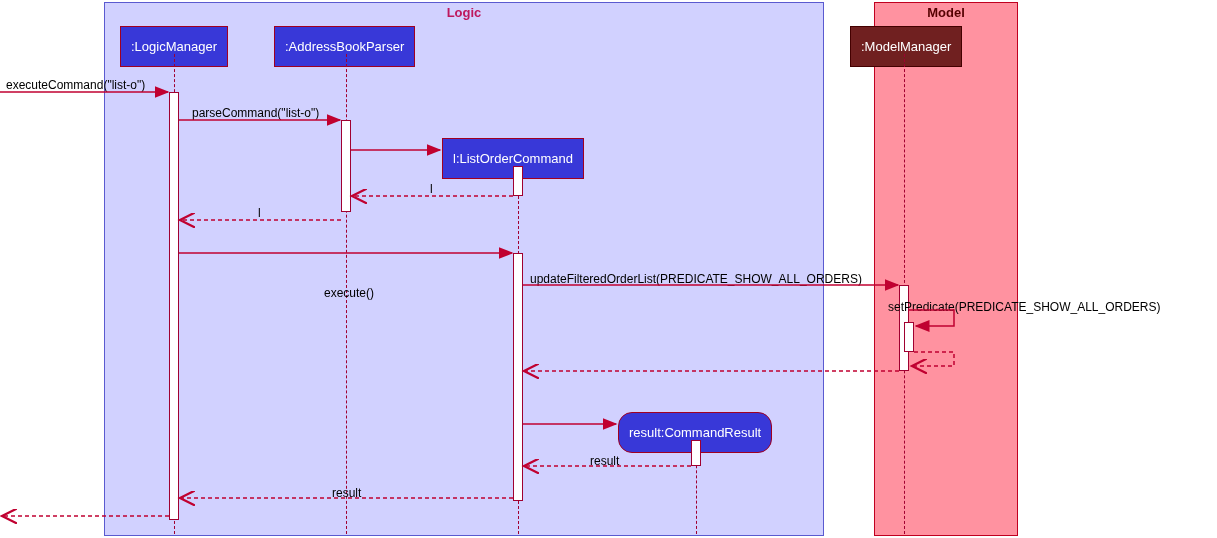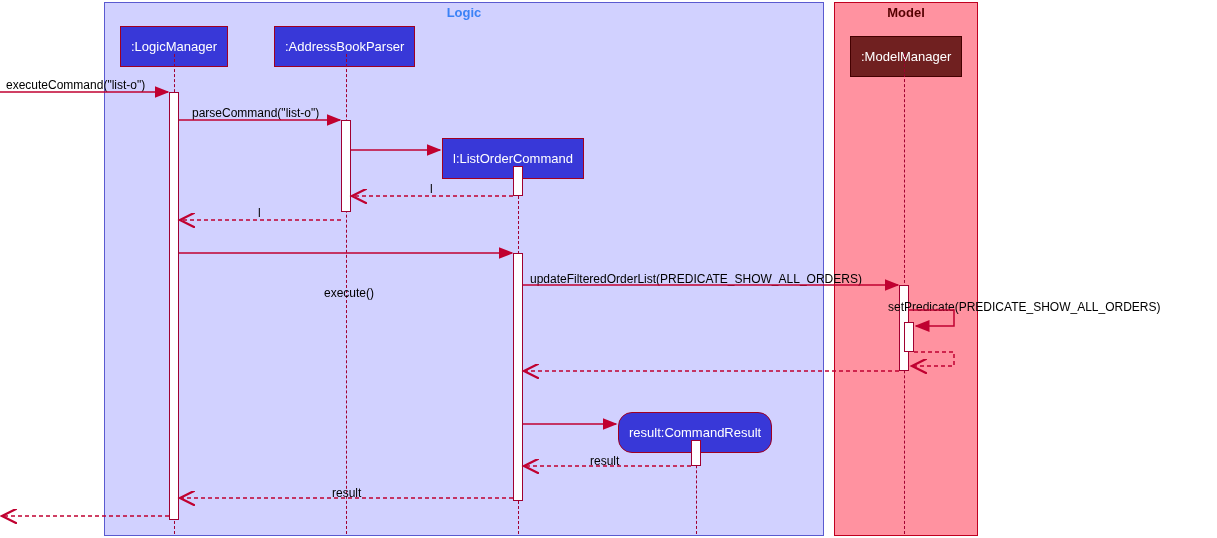--- a/index.html
+++ b/index.html
@@ -21,37 +21,38 @@
     top: 2px;
     left: 50%;
     transform: translateX(-50%);
     font-weight: bold;
     font-size: 13px;
   }
   .frame-logic {
     background: rgba(140, 140, 255, 0.4);
     border-color: #5a5ad0;
   }
-  .frame-logic .frame-title { color: #3b82f6; }
+  .frame-logic .frame-title { color: #be185d; }
   .frame-model {
     background: rgba(255, 100, 120, 0.7);
     border-color: #c00020;
+    margin-left: 40px;
   }
   .frame-model .frame-title { color: #500; }
   .lifeline-head {
     position: absolute;
     padding: 12px 10px;
     color: #fff;
     border: 1.5px solid;
     text-align: center;
     font-size: 13px;
     white-space: nowrap;
   }
   .head-blue { background: #3838d8; border-color: #a00020; }
-  .head-dark { background: #702020; border-color: #400; color: #fff; margin-top: 10px; }
+  .head-dark { background: #702020; border-color: #400; color: #fff; }
   .lifeline-dash {
     position: absolute;
     width: 0;
     border-left: 1.5px dashed #a00030;
   }
   .activation {
     position: absolute;
     width: 10px;
     background: #fff;
     border: 1.5px solid #a00030;

